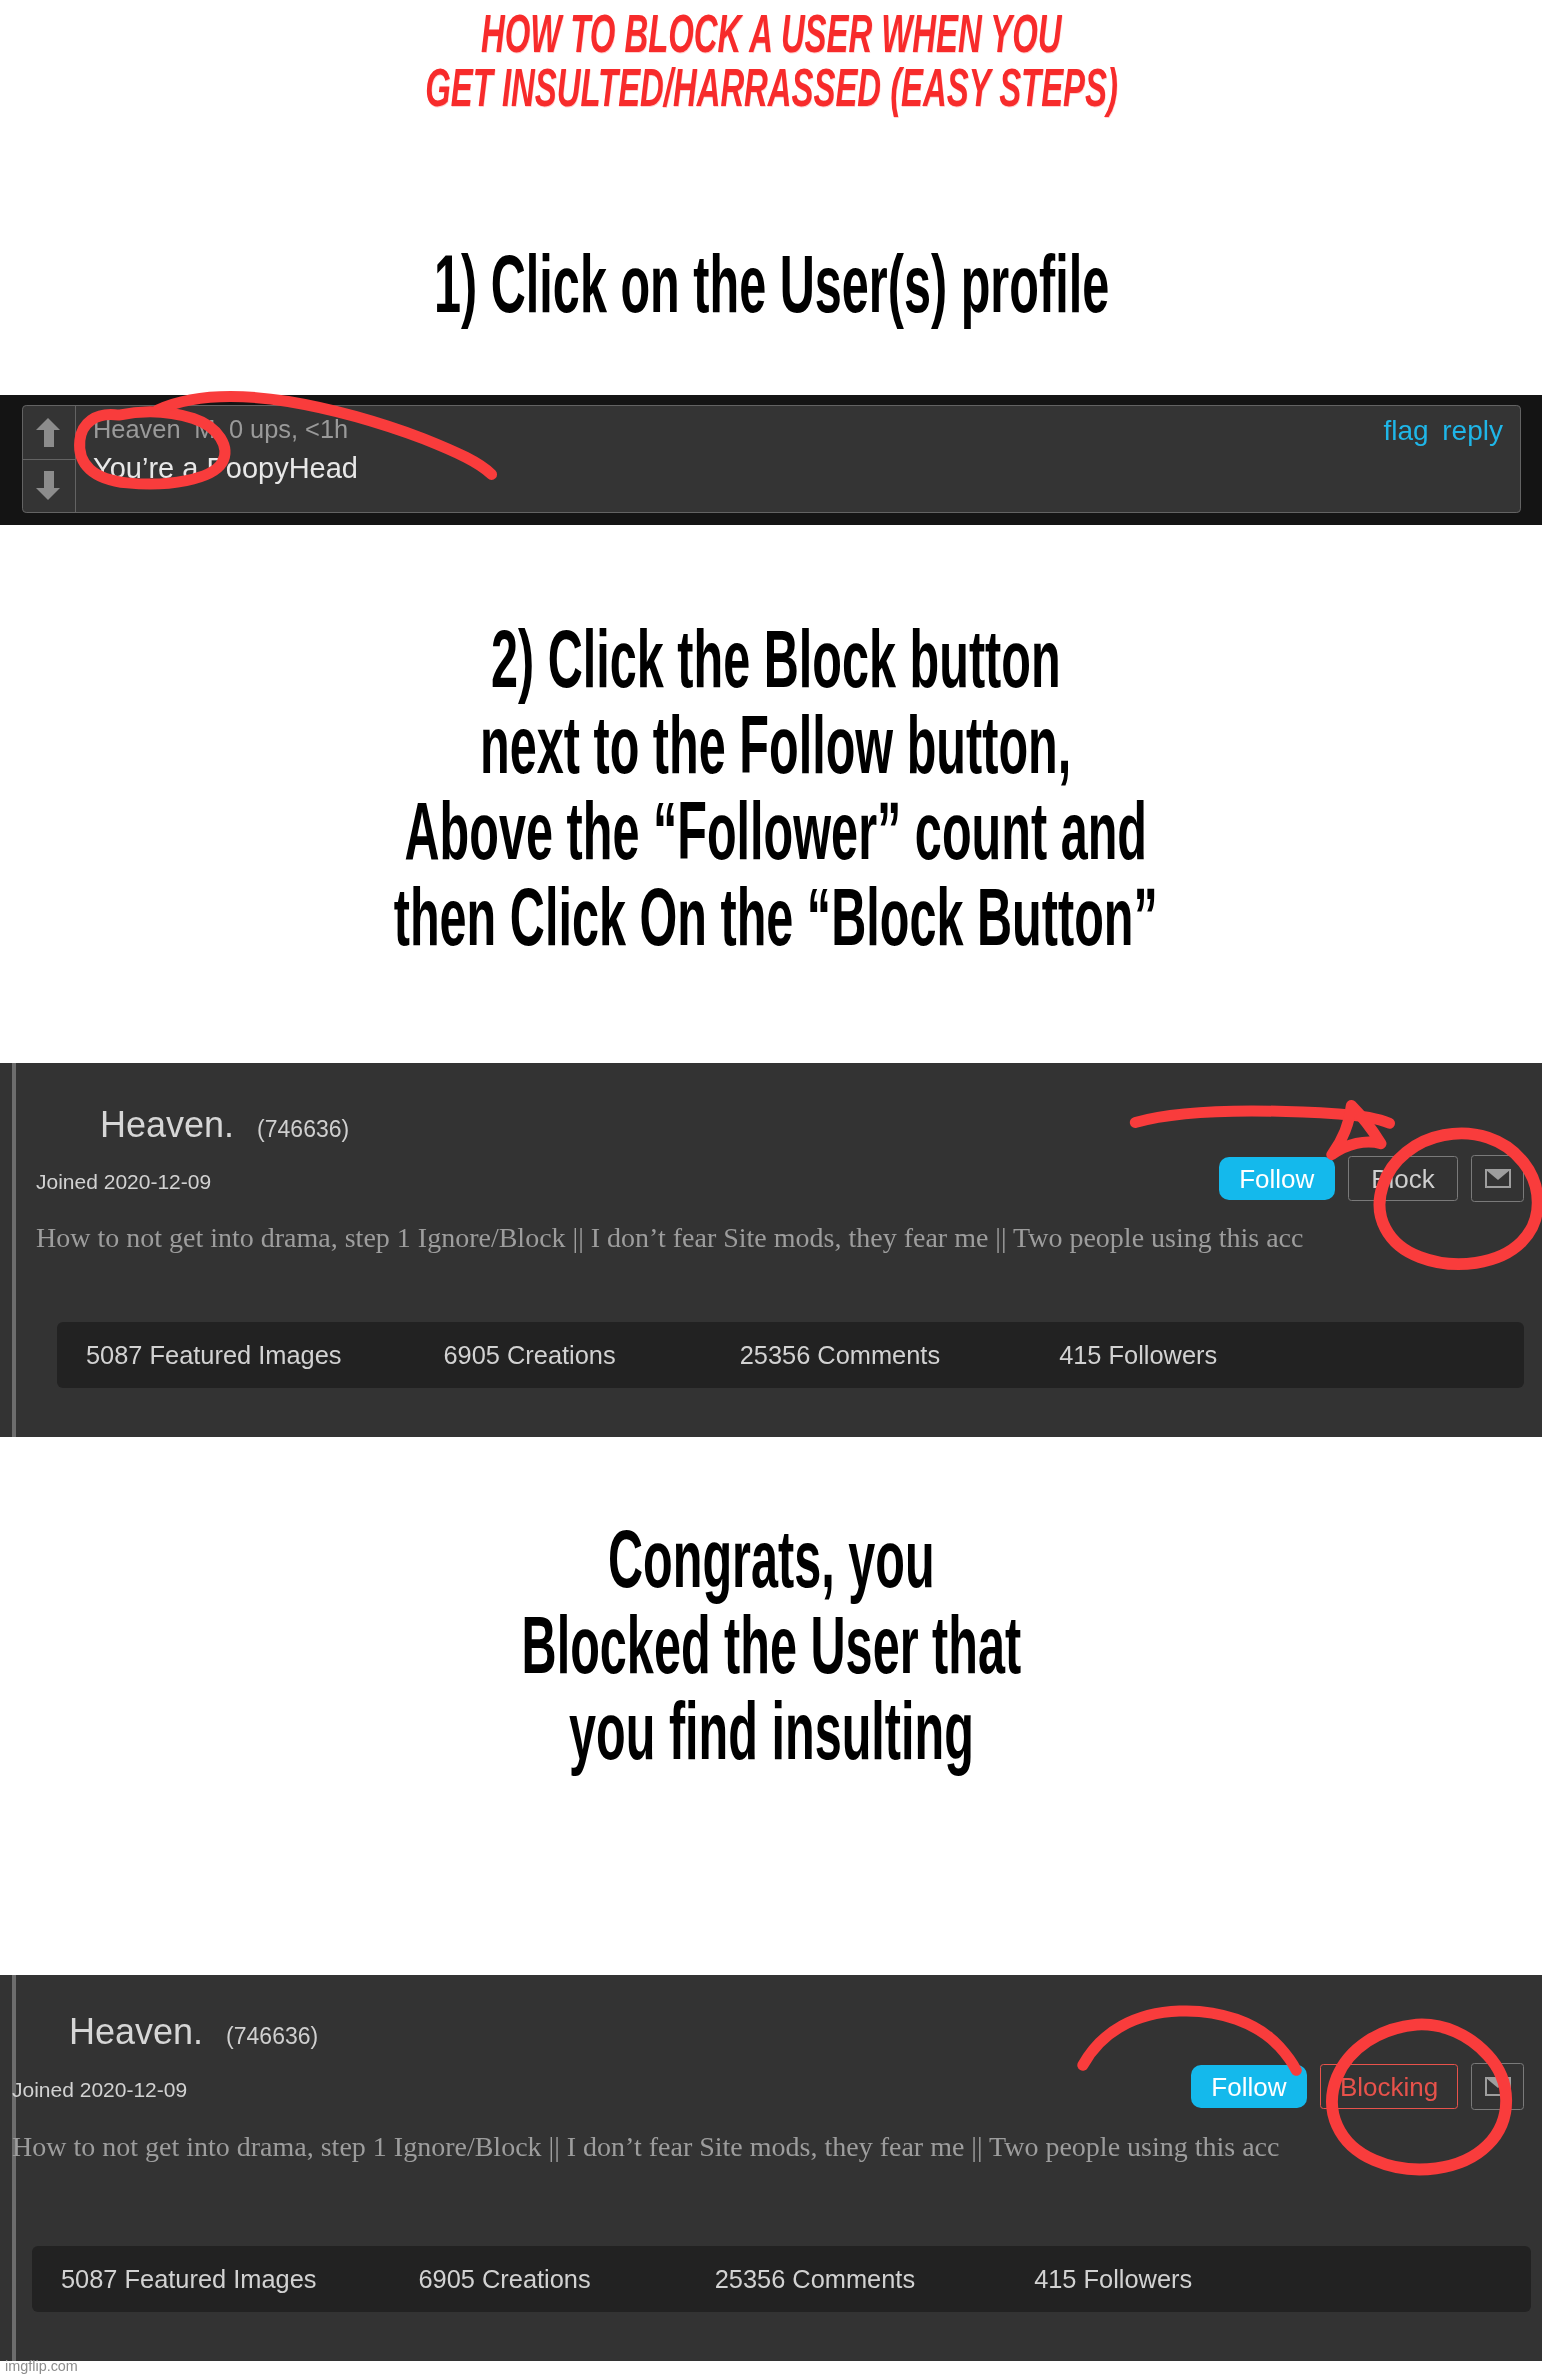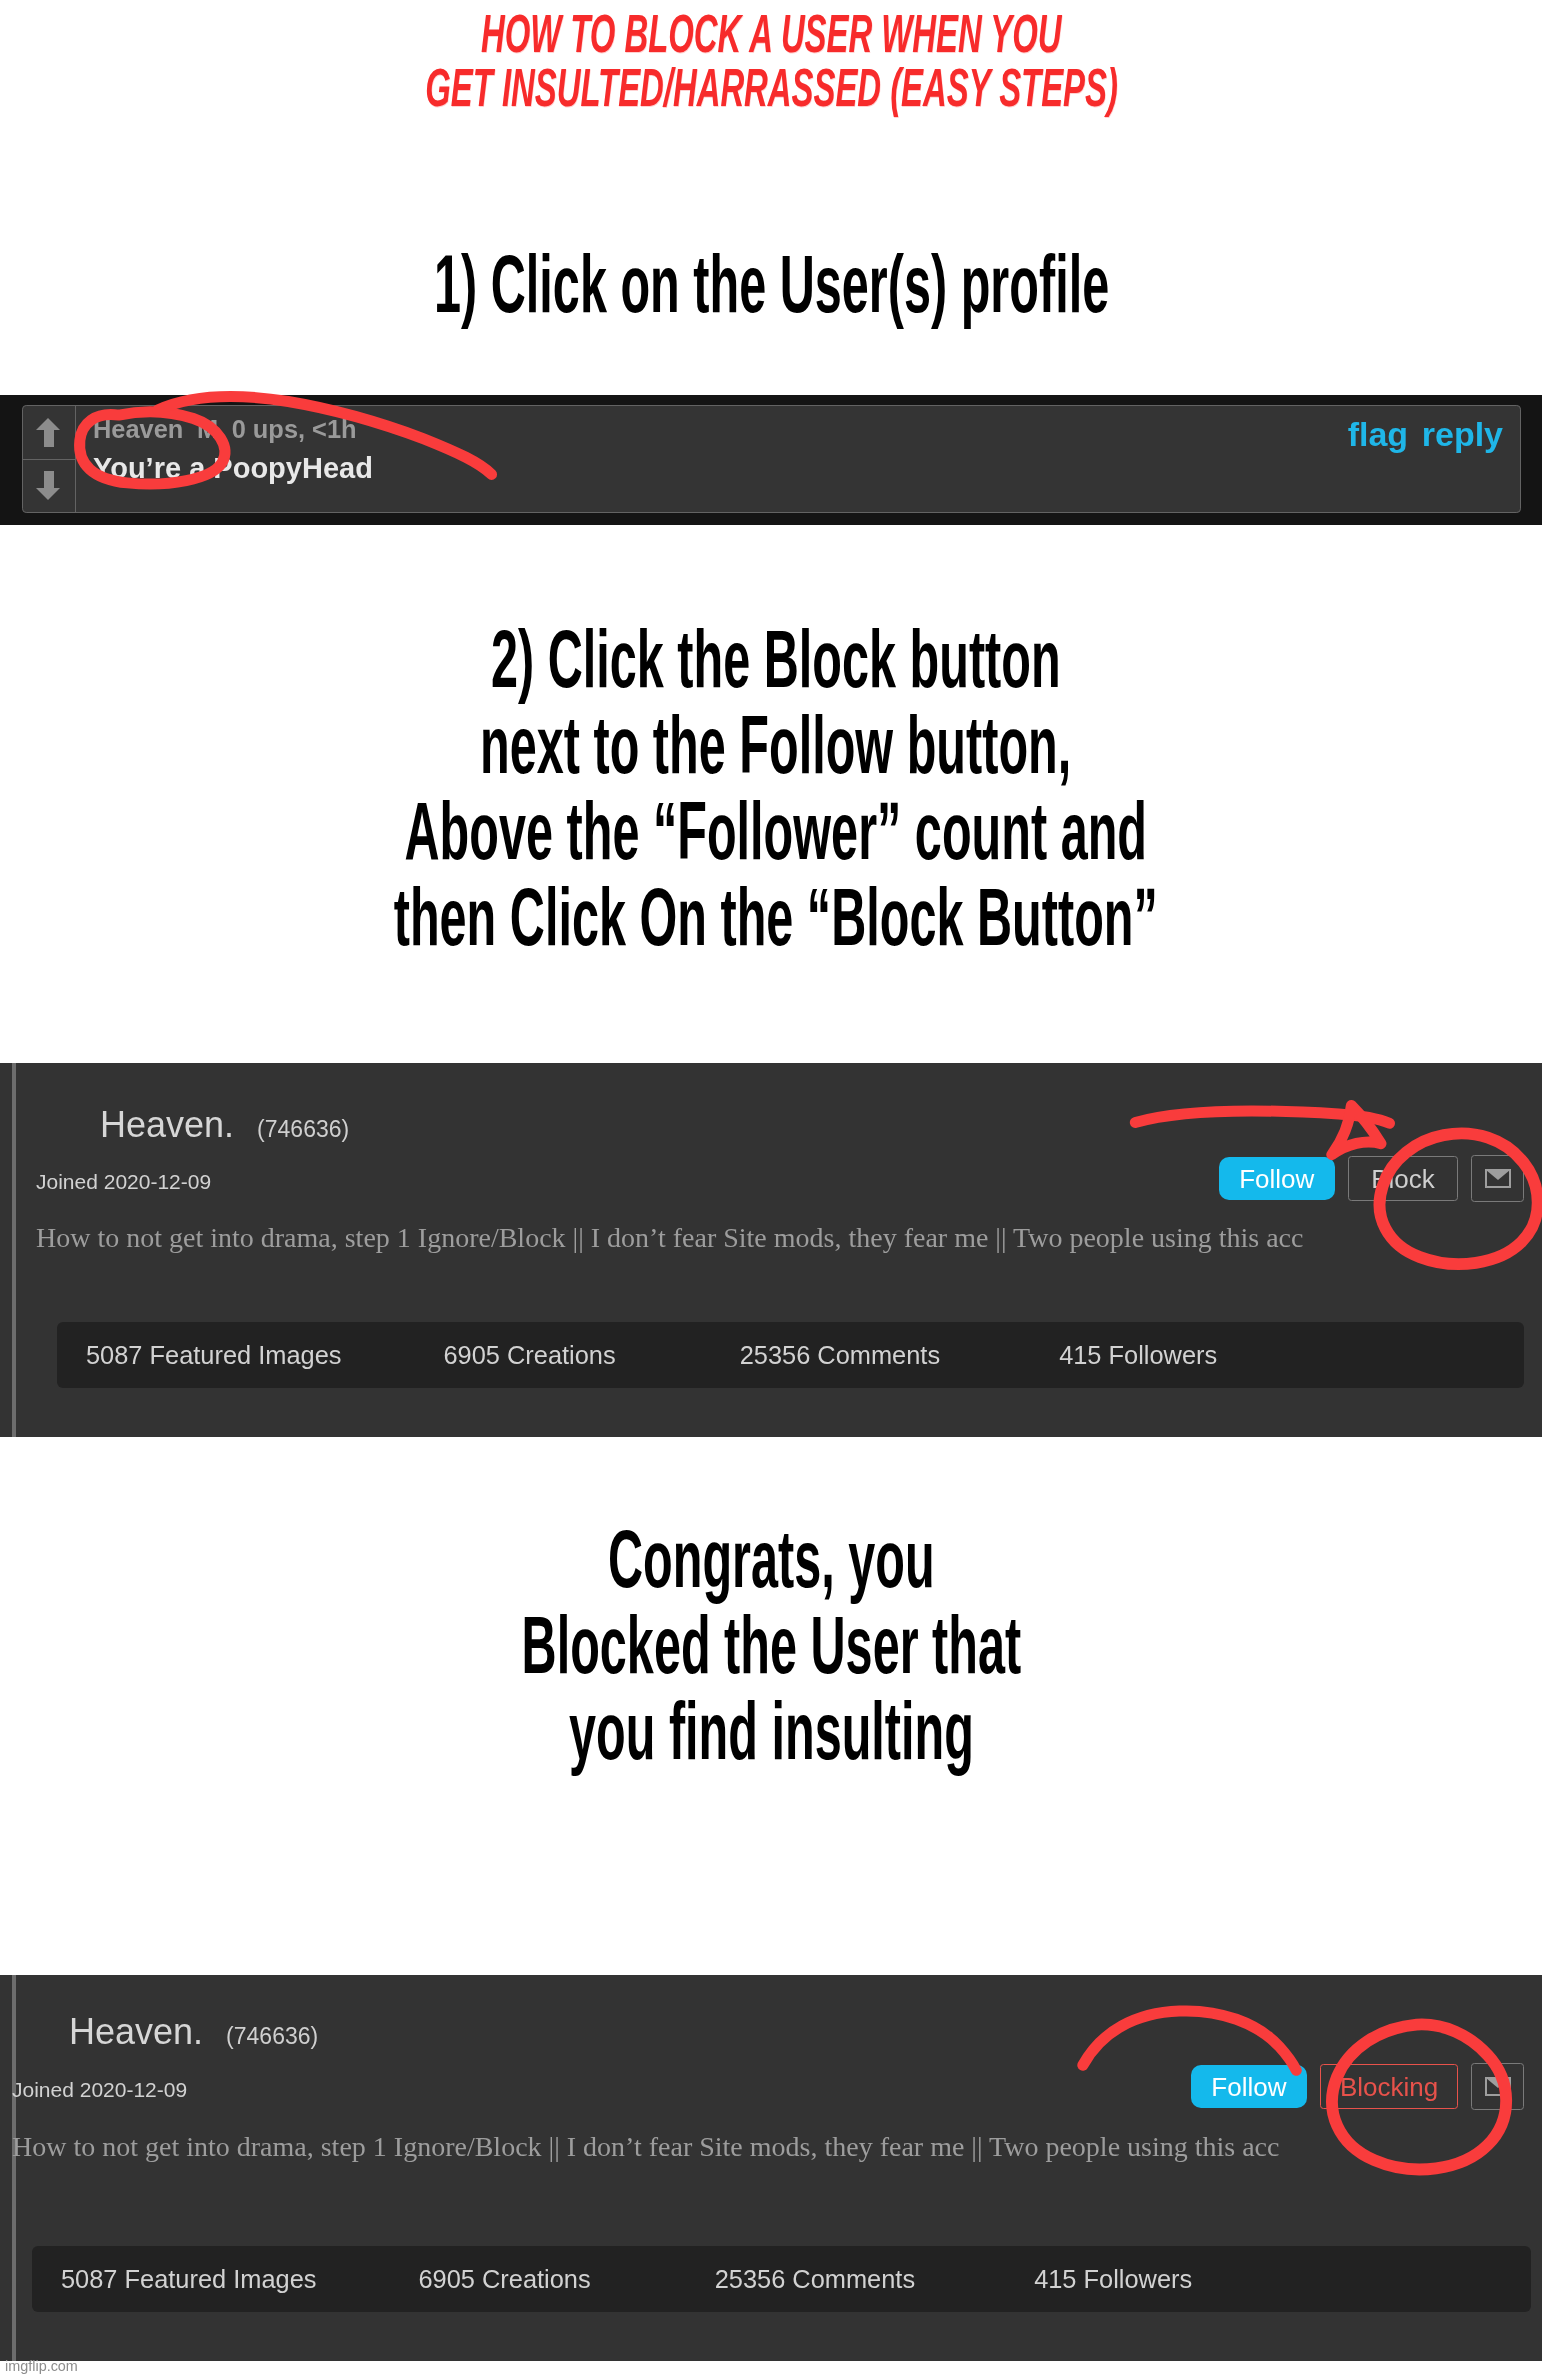--- a/index.html
+++ b/index.html
@@ -53,21 +53,20 @@
 
   
   #comment-shot{ top:395px; height:130px; }
   .comment-box{
     position:absolute; left:22px; top:10.2px;
     width:1499px; height:108px;
     background:#343434;
     border:1.7px solid #636363;
     border-radius:4.2px;
     display:flex;
-    font-weight:bold;
   }
   .vote-col{
     width:53px; flex:0 0 53px;
     border-right:1.7px solid #636363;
     display:flex; flex-direction:column;
   }
   .vote-cell{
     flex:1; display:flex; align-items:center; justify-content:center;
     border-bottom:1.7px solid #636363;
   }
@@ -99,21 +98,21 @@
     font-size:25.4px; padding-top:5.1px;
   }
   .c-user{ color:#9a9a9a; }
   .c-badge{ color:#9a9a9a; }
   .c-stats{ color:#9a9a9a; }
   .comment-text{
     color:#e8e8e8; font-size:29px; margin-top:8.5px;
   }
   .comment-actions{
     position:absolute; right:17px; top:8.5px;
-    display:flex; gap:13.6px; font-size:34px; color:#1FB6E8;
+    display:flex; gap:13.6px; font-size:28px; color:#1FB6E8;
   }
 
   
   #profile-shot-1{ top:1063px; height:374px; background:#333333; }
   #profile-shot-2{ top:1975px; height:386px; background:#333333; }
 
   .rail{
     position:absolute; left:12px; top:0; width:4.2px; height:100%;
     background:#6d6d6d;
   }

